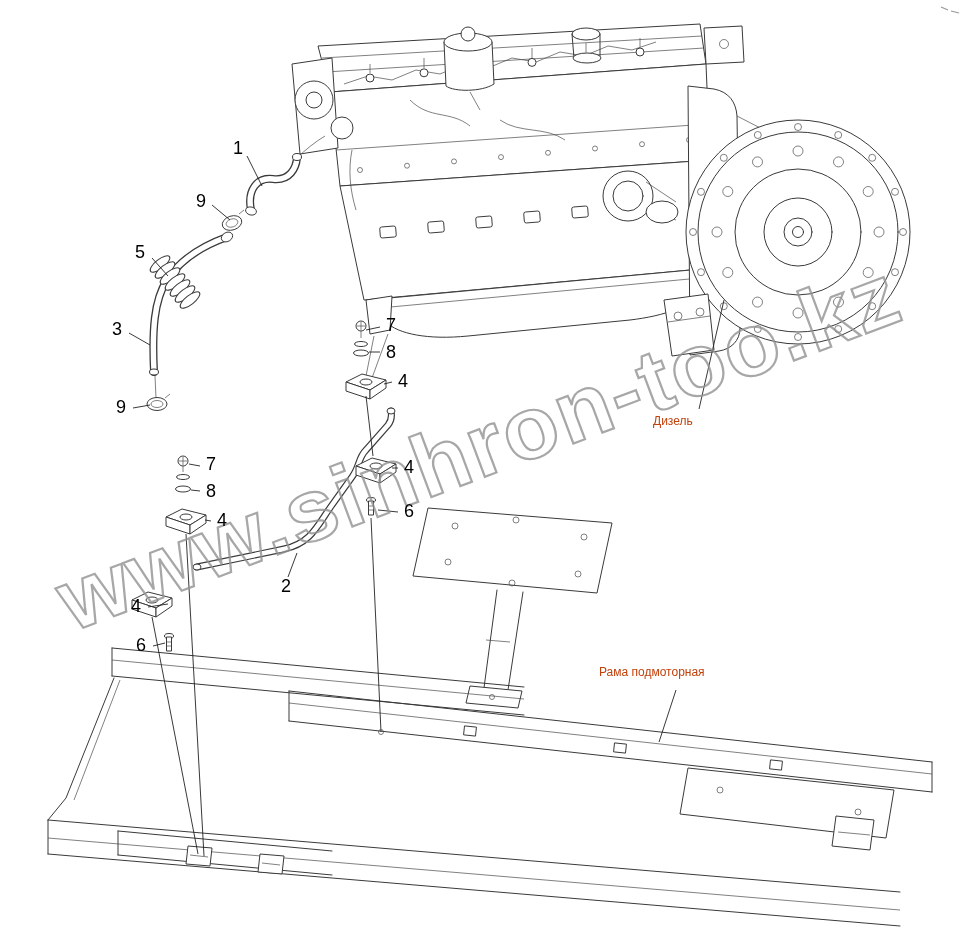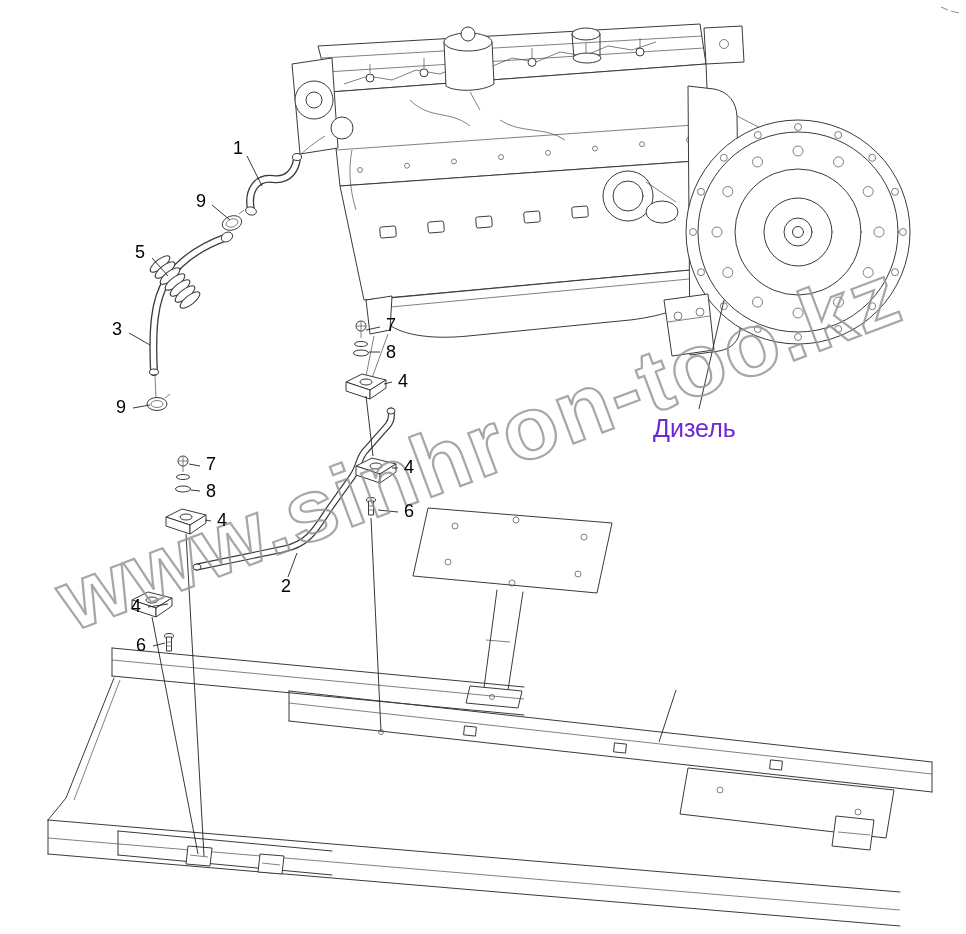--- a/index.html
+++ b/index.html
@@ -18,21 +18,21 @@
   .to2{stroke:#3a3a3a;stroke-width:7;fill:none;stroke-linecap:round;}
   .ti2{stroke:#fff;stroke-width:4.6;fill:none;stroke-linecap:round;}
   .wm{
     font-family:"Liberation Sans",sans-serif;font-weight:bold;font-size:88px;
     fill:none;stroke:#929292;stroke-width:2.2px;opacity:.8;letter-spacing:2px;
   }
   .co{
     position:absolute;transform:translate(-50%,-50%);
     font-size:18px;color:#000;line-height:1;user-select:none;
   }
-  .lbl{position:absolute;font-size:25px;color:#6d28d9;white-space:nowrap;user-select:none;}
+  .lbl{position:absolute;font-size:12px;color:#c2410c;white-space:nowrap;user-select:none;}
 </style>
 </head>
 <body>
 
 <div class="stage">
 
   <svg width="966" height="934" viewBox="0 0 966 934">
 
     <g>
 
@@ -359,14 +359,15 @@
   <div class="co" style="left:211px;top:464px">7</div>
   <div class="co" style="left:211px;top:491px">8</div>
   <div class="co" style="left:222px;top:520px">4</div>
   <div class="co" style="left:409px;top:467px">4</div>
   <div class="co" style="left:409px;top:511px">6</div>
   <div class="co" style="left:286px;top:586px">2</div>
   <div class="co" style="left:136px;top:606px">4</div>
   <div class="co" style="left:141px;top:645px">6</div>
 
   <div class="lbl" style="left:653px;top:414px">Дизель</div>
+  <div class="lbl" style="left:599px;top:665px">Рама подмоторная</div>
 
 </div>
 
 </body></html>

